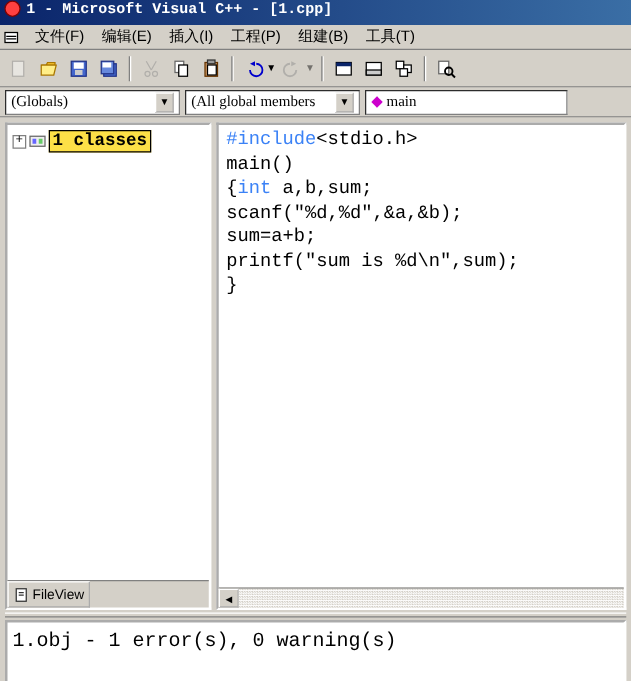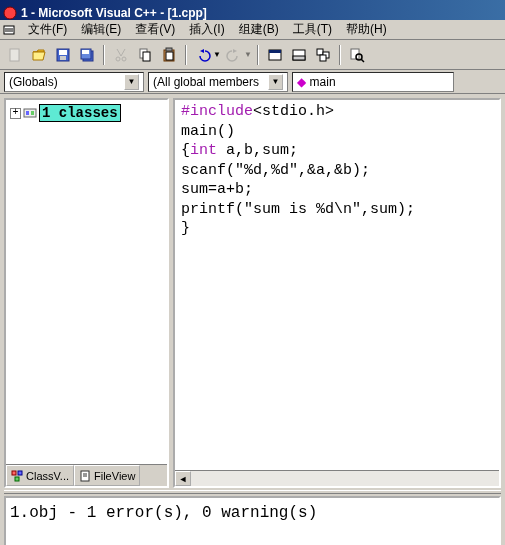--- a/index.html
+++ b/index.html
@@ -1,40 +1,40 @@
 <!DOCTYPE html>
 <html><head>
 <meta charset="utf-8">
 <style>
 * { margin: 0; padding: 0; box-sizing: border-box; }
 body { font-family: "SimSun", "MS Sans Serif", sans-serif; font-size: 12px; background: #d4d0c8; width: 505px; height: 545px; overflow: hidden; }
-.titlebar { background: linear-gradient(to right, #0a246a, #3a6ea5); color: #fff; height: 20px; display: flex; align-items: flex-end; padding: 0 3px; font-weight: bold; font-size: 12px; }
+.titlebar { background: linear-gradient(to right, #0a246a, #3a6ea5); color: #fff; height: 20px; display: flex; align-items: flex-start; padding: 0 3px; font-weight: bold; font-size: 12px; font-family: Liberation Mono, monospace; }
 .titlebar-icon { width: 14px; height: 14px; margin-right: 4px; display: inline-flex; }
 .menubar { background: #d4d0c8; height: 20px; display: flex; align-items: center; padding: 0 2px; border-bottom: 1px solid #808080; }
 .menubar-sysicon { width: 14px; height: 14px; margin-right: 6px; }
 .menubar-item { padding: 2px 6px; margin-right: 2px; cursor: default; }
 .toolbar { background: #d4d0c8; height: 30px; display: flex; align-items: center; padding: 2px 4px; border-bottom: 1px solid #808080; gap: 2px; }
 .tb-btn { width: 22px; height: 22px; border: 1px solid transparent; display: inline-flex; align-items: center; justify-content: center; cursor: pointer; }
 .tb-sep { width: 2px; height: 20px; border-left: 1px solid #808080; border-right: 1px solid #fff; margin: 0 3px; }
-.combobar { background: #d4d0c8; height: 24px; display: flex; align-items: center; padding: 2px 4px; border-bottom: 1px solid #808080; gap: 4px; }
+.combobar { background: #d4d0c8; height: 24px; display: flex; align-items: center; padding: 2px 4px; border-bottom: 1px solid #808080; gap: 4px; font-family: Liberation Serif, serif; }
 .combo { background: #fff; border: 1px inset #808080; height: 20px; padding: 1px 4px; font-size: 12px; display: flex; align-items: center; justify-content: space-between; }
 .combo-btn { width: 15px; height: 16px; background: #d4d0c8; border: 1px outset #fff; display: inline-flex; align-items: center; justify-content: center; font-size: 8px; }
 .main { display: flex; height: 396px; background: #d4d0c8; }
 .left-pane { width: 165px; border: 2px inset #fff; margin: 4px 2px 2px 4px; background: #fff; display: flex; flex-direction: column; }
 .tree { flex: 1; padding: 4px; font-family: "Courier New", monospace; font-size: 14px; overflow: auto; }
 .tree-item { display: flex; align-items: center; gap: 2px; }
 .tree-toggle { width: 11px; height: 11px; border: 1px solid #808080; display: inline-flex; align-items: center; justify-content: center; font-size: 10px; line-height: 1; cursor: pointer; background:#fff; }
 .tree-icon { width: 14px; height: 14px; }
-.tree-label { font-weight: bold; border:1px solid #000; padding:0 2px; background:#5eead4; }
+.tree-label { font-weight: bold; border:1px solid #000; padding:0 2px; background:#fde047; }
 .left-tabs { display: flex; border-top: 1px solid #808080; background: #d4d0c8; height: 22px; }
 .left-tab { border: 1px outset #fff; padding: 2px 4px; display: flex; align-items: center; gap: 3px; font-size: 11px; cursor: pointer; background:#d4d0c8; }
 .left-tab-icon { width: 12px; height: 12px; }
 .editor-wrap { flex: 1; margin: 4px 4px 2px 2px; border: 2px inset #fff; background: #fff; display: flex; flex-direction: column; }
 .editor { flex: 1; font-family: "Courier New", monospace; font-size: 15px; padding: 2px 6px; white-space: pre; overflow: auto; line-height: 1.3; }
-.kw-blue { color: #a21caf; }
+.kw-blue { color: #3b82f6; }
 .scroll-h { height: 16px; background: #d4d0c8; border-top: 1px solid #808080; display:flex; }
 .scroll-btn{ width:16px; height:15px; border:1px outset #fff; background:#d4d0c8; display:inline-flex; align-items:center; justify-content:center; font-size:9px; }
 .scroll-track{ flex:1; background: repeating-conic-gradient(#d4d0c8 0 25%, #fff 0 50%) 0/2px 2px; }
 .output { border: 2px inset #fff; margin: 2px 4px 4px 4px; background: #fff; height: 58px; font-family: "Courier New", monospace; font-size: 16px; padding: 6px 4px; overflow: hidden; }
 .sep-bar { height: 4px; background:#d4d0c8; border-top:1px solid #fff; border-bottom:1px solid #808080; margin:0 4px; cursor:row-resize; }
 </style>
 </head>
 <body>
 
 <div class="titlebar">
@@ -49,25 +49,24 @@
 <div class="menubar">
   <span class="menubar-sysicon">
     <svg viewBox="0 0 14 14">
         <rect x="2" y="3" width="10" height="8" fill="#fff" stroke="#000"></rect>
         <line x1="3" y1="6" x2="11" y2="6" stroke="#000"></line>
         <line x1="3" y1="8" x2="11" y2="8" stroke="#000"></line>
       </svg>
   </span>
   <span class="menubar-item">文件(F)</span>
   <span class="menubar-item">编辑(E)</span>
-  <span class="menubar-item">查看(V)</span>
   <span class="menubar-item">插入(I)</span>
+  <span class="menubar-item">工程(P)</span>
   <span class="menubar-item">组建(B)</span>
   <span class="menubar-item">工具(T)</span>
-  <span class="menubar-item">帮助(H)</span>
 </div>
 
 <div class="toolbar">
   <span class="tb-btn" style="opacity:.45">
       <svg width="16" height="16">
         <rect x="3" y="2" width="9" height="12" fill="#fff" stroke="#888"></rect>
       </svg>
     </span>
   <span class="tb-btn">
       <svg width="16" height="16">
@@ -178,28 +177,20 @@
               <rect x="1" y="3" width="12" height="8" fill="#eee" stroke="#666"></rect>
               <rect x="3" y="5" width="3" height="4" fill="#66f"></rect>
               <rect x="8" y="5" width="3" height="4" fill="#6c6"></rect>
             </svg></span>
         <span class="tree-label">1 classes</span>
       </div>
     </div>
     <div class="left-tabs">
       <div class="left-tab">
         <span class="left-tab-icon"><svg viewBox="0 0 12 12">
-              <rect x="1" y="1" width="4" height="4" fill="#f66" stroke="#800"></rect>
-              <rect x="7" y="1" width="4" height="4" fill="#66f" stroke="#008"></rect>
-              <rect x="4" y="7" width="4" height="4" fill="#6c6" stroke="#060"></rect>
-            </svg></span>
-        <span>ClassV...</span>
-      </div>
-      <div class="left-tab">
-        <span class="left-tab-icon"><svg viewBox="0 0 12 12">
               <rect x="2" y="1" width="8" height="10" fill="#fff" stroke="#333"></rect>
               <line x1="4" y1="4" x2="8" y2="4" stroke="#333"></line>
               <line x1="4" y1="6" x2="8" y2="6" stroke="#333"></line>
             </svg></span>
         <span>FileView</span>
       </div>
     </div>
   </div>
 
   <div class="editor-wrap">

